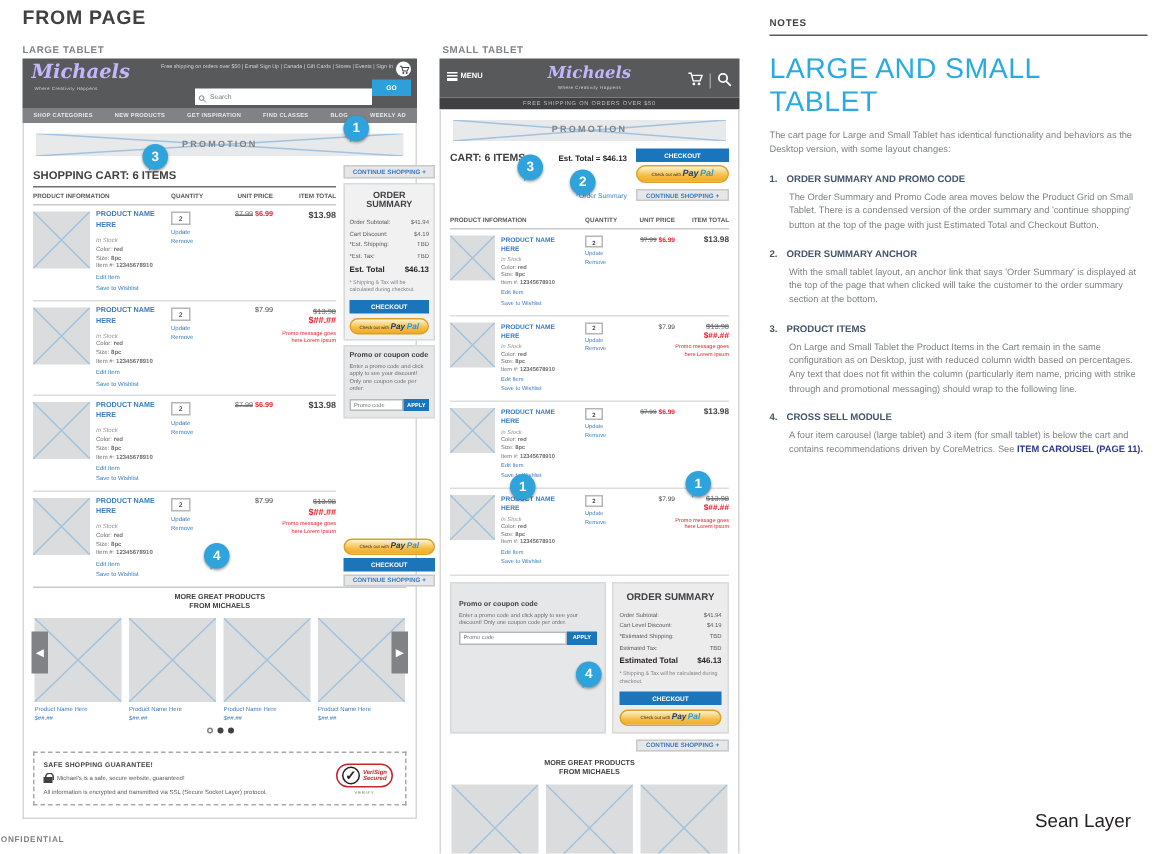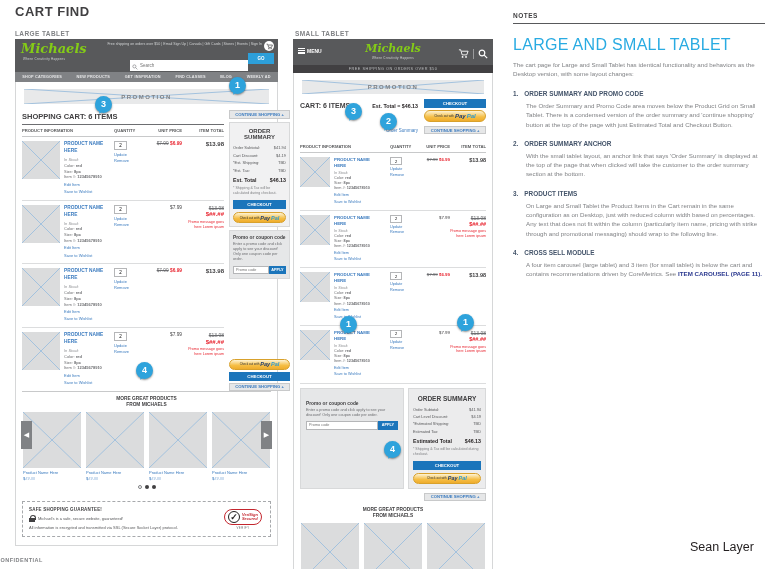--- a/index.html
+++ b/index.html
@@ -35,21 +35,21 @@
 
   
   .page-title { position:absolute; left:15px; top:4px; font-size:13px; font-weight:bold; letter-spacing:.5px; color:#414042; }
   .panel-label { position:absolute; font-size:6.5px; font-weight:bold; color:#808285; letter-spacing:.4px; }
   .confidential { position:absolute; left:-4px; top:557px; font-size:5.5px; font-weight:bold; color:#808285; letter-spacing:.5px; }
   .author { position:absolute; left:690px; top:540px; font-size:12.5px; color:#231F20; }
 
   
   .frame { position:absolute; background:#fff; }
   .wf-header { background:#58595B; position:relative; }
-  .logo { font-family:"DejaVu Serif", serif; font-style:italic; font-weight:bold; color:#84cc16; line-height:1; }
+  .logo { font-family:"DejaVu Serif", serif; font-style:italic; font-weight:bold; color:#c4b5fd; line-height:1; }
   .tagline { font-size:3px; color:#D1D3D4; letter-spacing:.3px; }
   .wf-body { border:1px solid #D6D7D8; border-top:none; background:#fff; padding:5px 6px 8px; }
   .promo-banner { position:relative; background:#E8E9EA; overflow:hidden; margin:2px 2px 6px;
                   display:flex; align-items:center; justify-content:center; }
   .promo-banner svg { position:absolute; inset:0; width:100%; height:100%; }
   .promo-banner span { position:relative; font-size:6px; font-weight:bold; letter-spacing:1.5px; color:#808285; }
   .thead { display:flex; border-bottom:1px solid #C8C9CA; padding:3px 0; font-size:4.2px; font-weight:bold; color:#58595B; }
 
   
   .prow { display:flex; border-bottom:1px solid #DCDDDE; padding:4px 0 5px; }
@@ -186,33 +186,33 @@
   .st-panels .promo-in input { height:9px; }
   .st-panels .promo-in .btn-blue { width:20px; height:9px; }
   .st-cs { width:62px; height:8px; font-size:4.2px; margin:4px 0 0 auto; }
   .st .carousel { margin-top:6px; }
   .st .car-item .ph { height:58px; }
 
   
   .notes { position:absolute; left:513px; top:12px; width:252px; }
   .notes-label { font-size:6.5px; font-weight:bold; color:#414042; letter-spacing:.5px;
                  border-bottom:1px solid #58595B; padding-bottom:4px; margin-bottom:12px; }
-  .notes-head { font-size:16px; color:#29ABE2; letter-spacing:.3px; margin-bottom:7px; }
+  .notes-head { font-size:19px; color:#29ABE2; letter-spacing:.3px; margin-bottom:7px; }
   .notes-intro { font-size:6.2px; color:#808285; line-height:1.45; margin-bottom:11px; }
   .note-item { margin-bottom:11px; }
   .note-title { font-size:6.4px; font-weight:bold; color:#44546A; display:flex; gap:6px; }
   .note-body { font-size:6.2px; color:#808285; line-height:1.5; margin:4px 0 0 13px; }
   .note-link { font-weight:bold; color:#2B3990; }
 
   svg.xline path { stroke:#A3C2DE; fill:none; }
 </style>
 </head>
 <body>
 
-<div class="page-title">CART FIND</div>
+<div class="page-title">FROM PAGE</div>
 <div class="panel-label" style="left:15px;top:30px;">LARGE TABLET</div>
 <div class="panel-label" style="left:295px;top:30px;">SMALL TABLET</div>
 
 <div class="frame lt">
   <div class="wf-header">
     <div class="logo">Michaels</div>
     <div class="tagline">Where Creativity Happens</div>
     <div class="utility">Free shipping on orders over $50  |  Email Sign Up  |  Canada  |  Gift Cards  |  Stores  |  Events  |  Sign In</div>
     <div class="cart-bubble">
       <svg width="7" height="7" viewBox="0 0 24 24">

